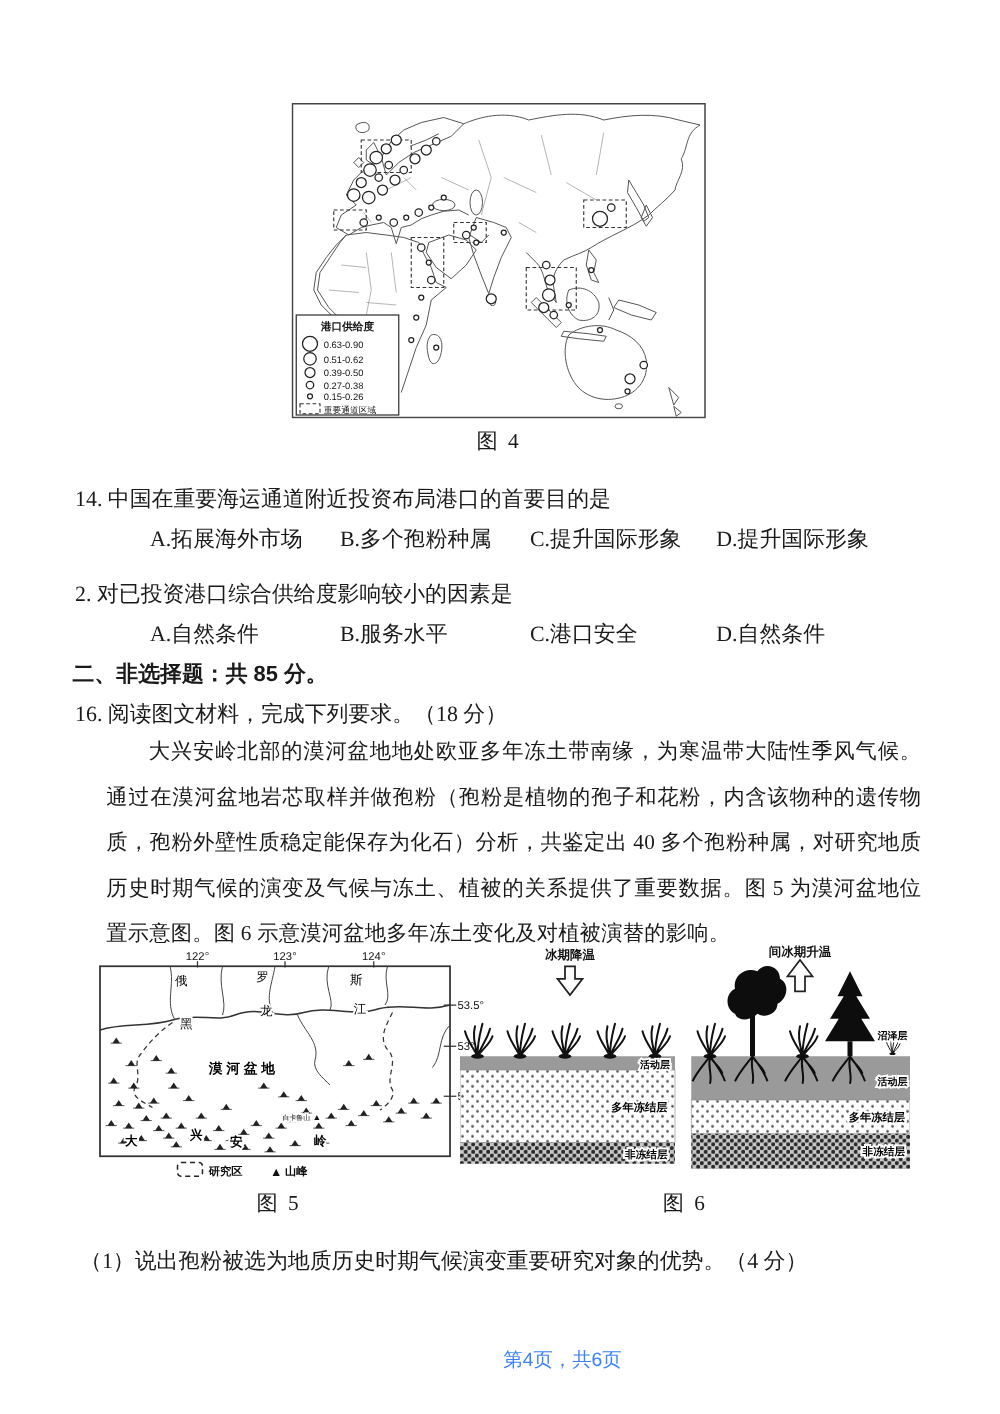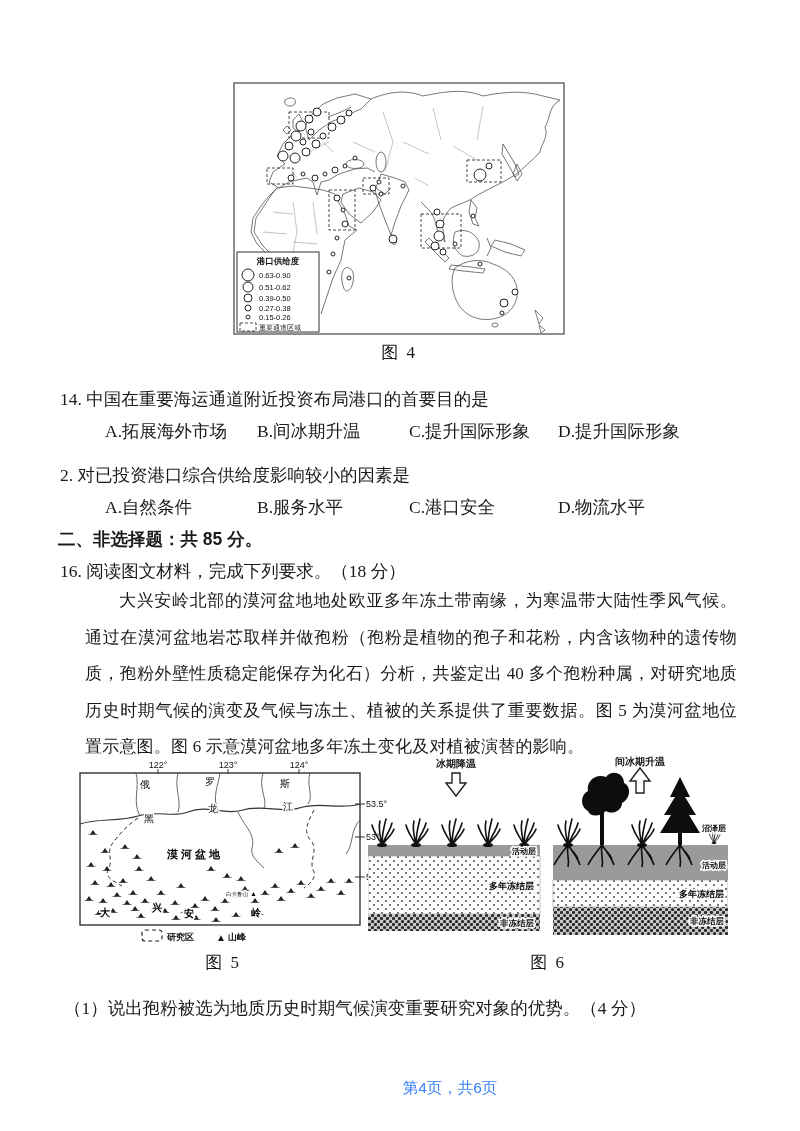--- a/index.html
+++ b/index.html
@@ -3,21 +3,21 @@
 <meta charset="utf-8">
 <style>
   html,body{margin:0;padding:0;}
   body{
     width:800px;height:1131px;position:relative;background:#ffffff;
     font-family:"Liberation Serif","DejaVu Serif",serif;color:#1a1a1a;
     overflow:hidden;
   }
   .abs{position:absolute;}
   .stem{font-size:17.5px;white-space:nowrap;}
-  .optrow{position:absolute;left:0;width:656px;height:26px;}
+  .optrow{position:absolute;left:15px;width:656px;height:26px;}
   .optrow span{position:absolute;font-size:17.5px;white-space:nowrap;}
   .opt-a{left:105px;} .opt-b{left:257px;} .opt-c{left:409px;} .opt-d{left:558px;}
   .section-head{font-family:"Liberation Sans","DejaVu Sans",sans-serif;font-weight:700;font-size:17.5px;white-space:nowrap;}
   .para{
     left:85px;top:583px;width:652px;font-size:17px;line-height:36.5px;
     text-align:justify;text-indent:2em;letter-spacing:0.2px;
   }
   .figcap{text-align:center;font-size:17px;letter-spacing:2px;}
   .footer{
     left:100px;top:1078px;width:700px;text-align:center;
@@ -159,30 +159,30 @@
     <text x="26" y="238" font-size="7.5">0.15-0.26</text>
     <rect class="chan" x="7" y="241" width="16" height="8"></rect>
     <text x="26" y="248" font-size="7">重要通道区域</text>
   </g>
 </svg>
 <div class="abs figcap" style="left:233px;top:341px;width:332px;">图 4</div>
 
 <div class="abs stem" style="left:60px;top:387px;font-family:Liberation Serif, serif;">14. 中国在重要海运通道附近投资布局港口的首要目的是</div>
 <div class="optrow" style="top:419px;">
   <span class="opt-a">A.拓展海外市场</span>
-  <span class="opt-b">B.间冰期升温</span>
+  <span class="opt-b">B.多个孢粉种属</span>
   <span class="opt-c">C.提升国际形象</span>
   <span class="opt-d">D.提升国际形象</span>
 </div>
 <div class="abs stem" style="left:60px;top:463px;">2. 对已投资港口综合供给度影响较小的因素是</div>
 <div class="optrow" style="top:495px;">
   <span class="opt-a">A.自然条件</span>
   <span class="opt-b">B.服务水平</span>
   <span class="opt-c">C.港口安全</span>
-  <span class="opt-d">D.物流水平</span>
+  <span class="opt-d">D.自然条件</span>
 </div>
 
 <div class="abs section-head" style="left:58px;top:527px;">二、非选择题：共 85 分。</div>
 <div class="abs stem" style="left:60px;top:559px;">16. 阅读图文材料，完成下列要求。（18 分）</div>
 <div class="abs para">大兴安岭北部的漠河盆地地处欧亚多年冻土带南缘，为寒温带大陆性季风气候。通过在漠河盆地岩芯取样并做孢粉（孢粉是植物的孢子和花粉，内含该物种的遗传物质，孢粉外壁性质稳定能保存为化石）分析，共鉴定出 40 多个孢粉种属，对研究地质历史时期气候的演变及气候与冻土、植被的关系提供了重要数据。图 5 为漠河盆地位置示意图。图 6 示意漠河盆地多年冻土变化及对植被演替的影响。</div>
 
 <svg class="abs" style="left:78px;top:760px;" width="310" height="200" viewBox="0 0 310 200">
   <rect x="2" y="13" width="280" height="152" fill="none" stroke="#333" stroke-width="1.4"></rect>
   <g stroke="#333" stroke-width="1">
     <line x1="80" y1="9" x2="80" y2="14"></line>

